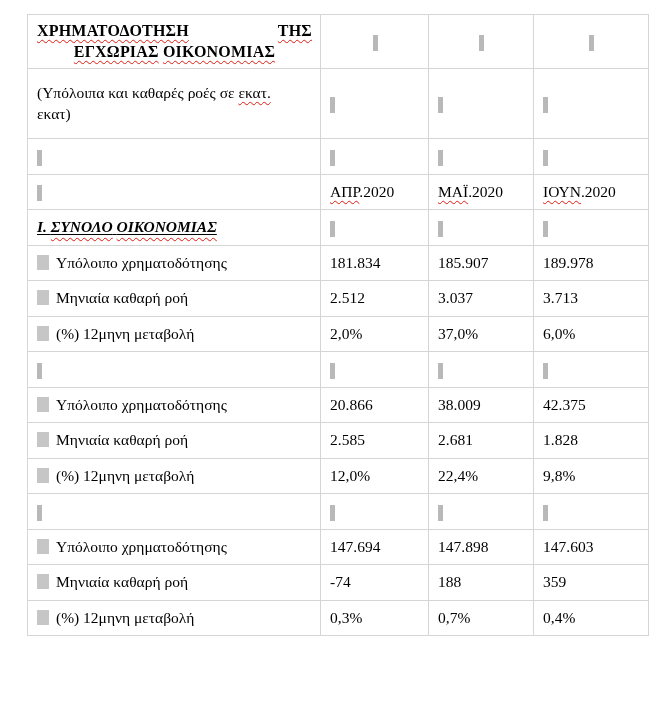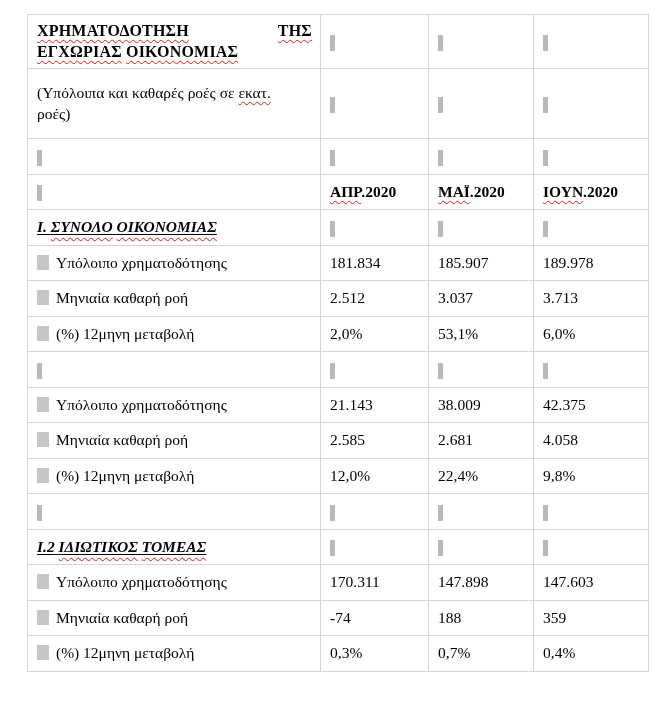--- a/index.html
+++ b/index.html
@@ -14,29 +14,29 @@
     border-collapse:collapse;table-layout:fixed;width:621px;
   }
   td{
     border:1px solid #d5d5d5;
     vertical-align:middle;
     padding:2px 8px 2px 9px;
     font-size:15.5px;line-height:1.3;
     box-sizing:border-box;
     overflow:hidden;
   }
-  tr.r-title td{height:54px;}
+  tr.r-title td{height:54px;text-align:center;}
   tr.r-subtitle td{height:70px;}
   tr.r-std td{height:35.5px;}
 
   
   .bar{display:inline-block;width:5px;height:16px;background:#b9b9b9;vertical-align:middle;}
   .box{display:inline-block;width:12px;height:15px;background:#c6c6c6;margin-right:7px;vertical-align:-2px;}
 
-  .b{font-weight:bold;}
+  .b{font-weight:normal;}
   .title{font-weight:bold;font-size:16px;letter-spacing:.2px;}
   .title .l1{display:flex;justify-content:space-between;}
   .title .l2{display:block;}
 
   
   .sq{
     text-decoration-line:underline;
     text-decoration-style:wavy;
     text-decoration-color:#e01b10;
     text-decoration-thickness:1px;
@@ -82,21 +82,21 @@
         </td>
         <td><span class="bar"></span></td>
         <td><span class="bar"></span></td>
         <td><span class="bar"></span></td>
       </tr>
 
       <tr class="r-subtitle">
         <td>
           <span>(Υπόλοιπα και καθαρές ροές σε</span>
           <span class="sq">εκατ.</span><br>
-          <span>ροές)</span>
+          <span>εκατ)</span>
         </td>
         <td><span class="bar"></span></td>
         <td><span class="bar"></span></td>
         <td><span class="bar"></span></td>
       </tr>
 
       <tr class="r-std">
         <td><span class="bar"></span></td>
         <td><span class="bar"></span></td>
         <td><span class="bar"></span></td>
@@ -126,68 +126,60 @@
       </tr>
       <tr class="r-std">
         <td><span class="box"></span><span>Μηνιαία καθαρή ροή</span></td>
         <td>2.512</td>
         <td>3.037</td>
         <td>3.713</td>
       </tr>
       <tr class="r-std">
         <td><span class="box"></span><span>(%) 12μηνη μεταβολή</span></td>
         <td>2,0%</td>
-        <td>53,1%</td>
+        <td>37,0%</td>
         <td>6,0%</td>
       </tr>
 
       <tr class="r-std">
         <td><span class="bar"></span></td>
         <td><span class="bar"></span></td>
         <td><span class="bar"></span></td>
         <td><span class="bar"></span></td>
       </tr>
 
       <tr class="r-std">
         <td><span class="box"></span><span>Υπόλοιπο χρηματοδότησης</span></td>
-        <td>21.143</td>
+        <td>20.866</td>
         <td>38.009</td>
         <td>42.375</td>
       </tr>
       <tr class="r-std">
         <td><span class="box"></span><span>Μηνιαία καθαρή ροή</span></td>
         <td>2.585</td>
         <td>2.681</td>
-        <td>4.058</td>
+        <td>1.828</td>
       </tr>
       <tr class="r-std">
         <td><span class="box"></span><span>(%) 12μηνη μεταβολή</span></td>
         <td>12,0%</td>
         <td>22,4%</td>
         <td>9,8%</td>
       </tr>
 
       <tr class="r-std">
         <td><span class="bar"></span></td>
         <td><span class="bar"></span></td>
         <td><span class="bar"></span></td>
         <td><span class="bar"></span></td>
       </tr>
 
       <tr class="r-std">
-        <td>
-          <span class="sec"><span>Ι.2</span> <span class="sq">ΙΔΙΩΤΙΚΟΣ</span> <span class="sq">ΤΟΜΕΑΣ</span></span>
-        </td>
-        <td><span class="bar"></span></td>
-        <td><span class="bar"></span></td>
-        <td><span class="bar"></span></td>
-      </tr>
-      <tr class="r-std">
         <td><span class="box"></span><span>Υπόλοιπο χρηματοδότησης</span></td>
-        <td>170.311</td>
+        <td>147.694</td>
         <td>147.898</td>
         <td>147.603</td>
       </tr>
       <tr class="r-std">
         <td><span class="box"></span><span>Μηνιαία καθαρή ροή</span></td>
         <td>-74</td>
         <td>188</td>
         <td>359</td>
       </tr>
       <tr class="r-std">

